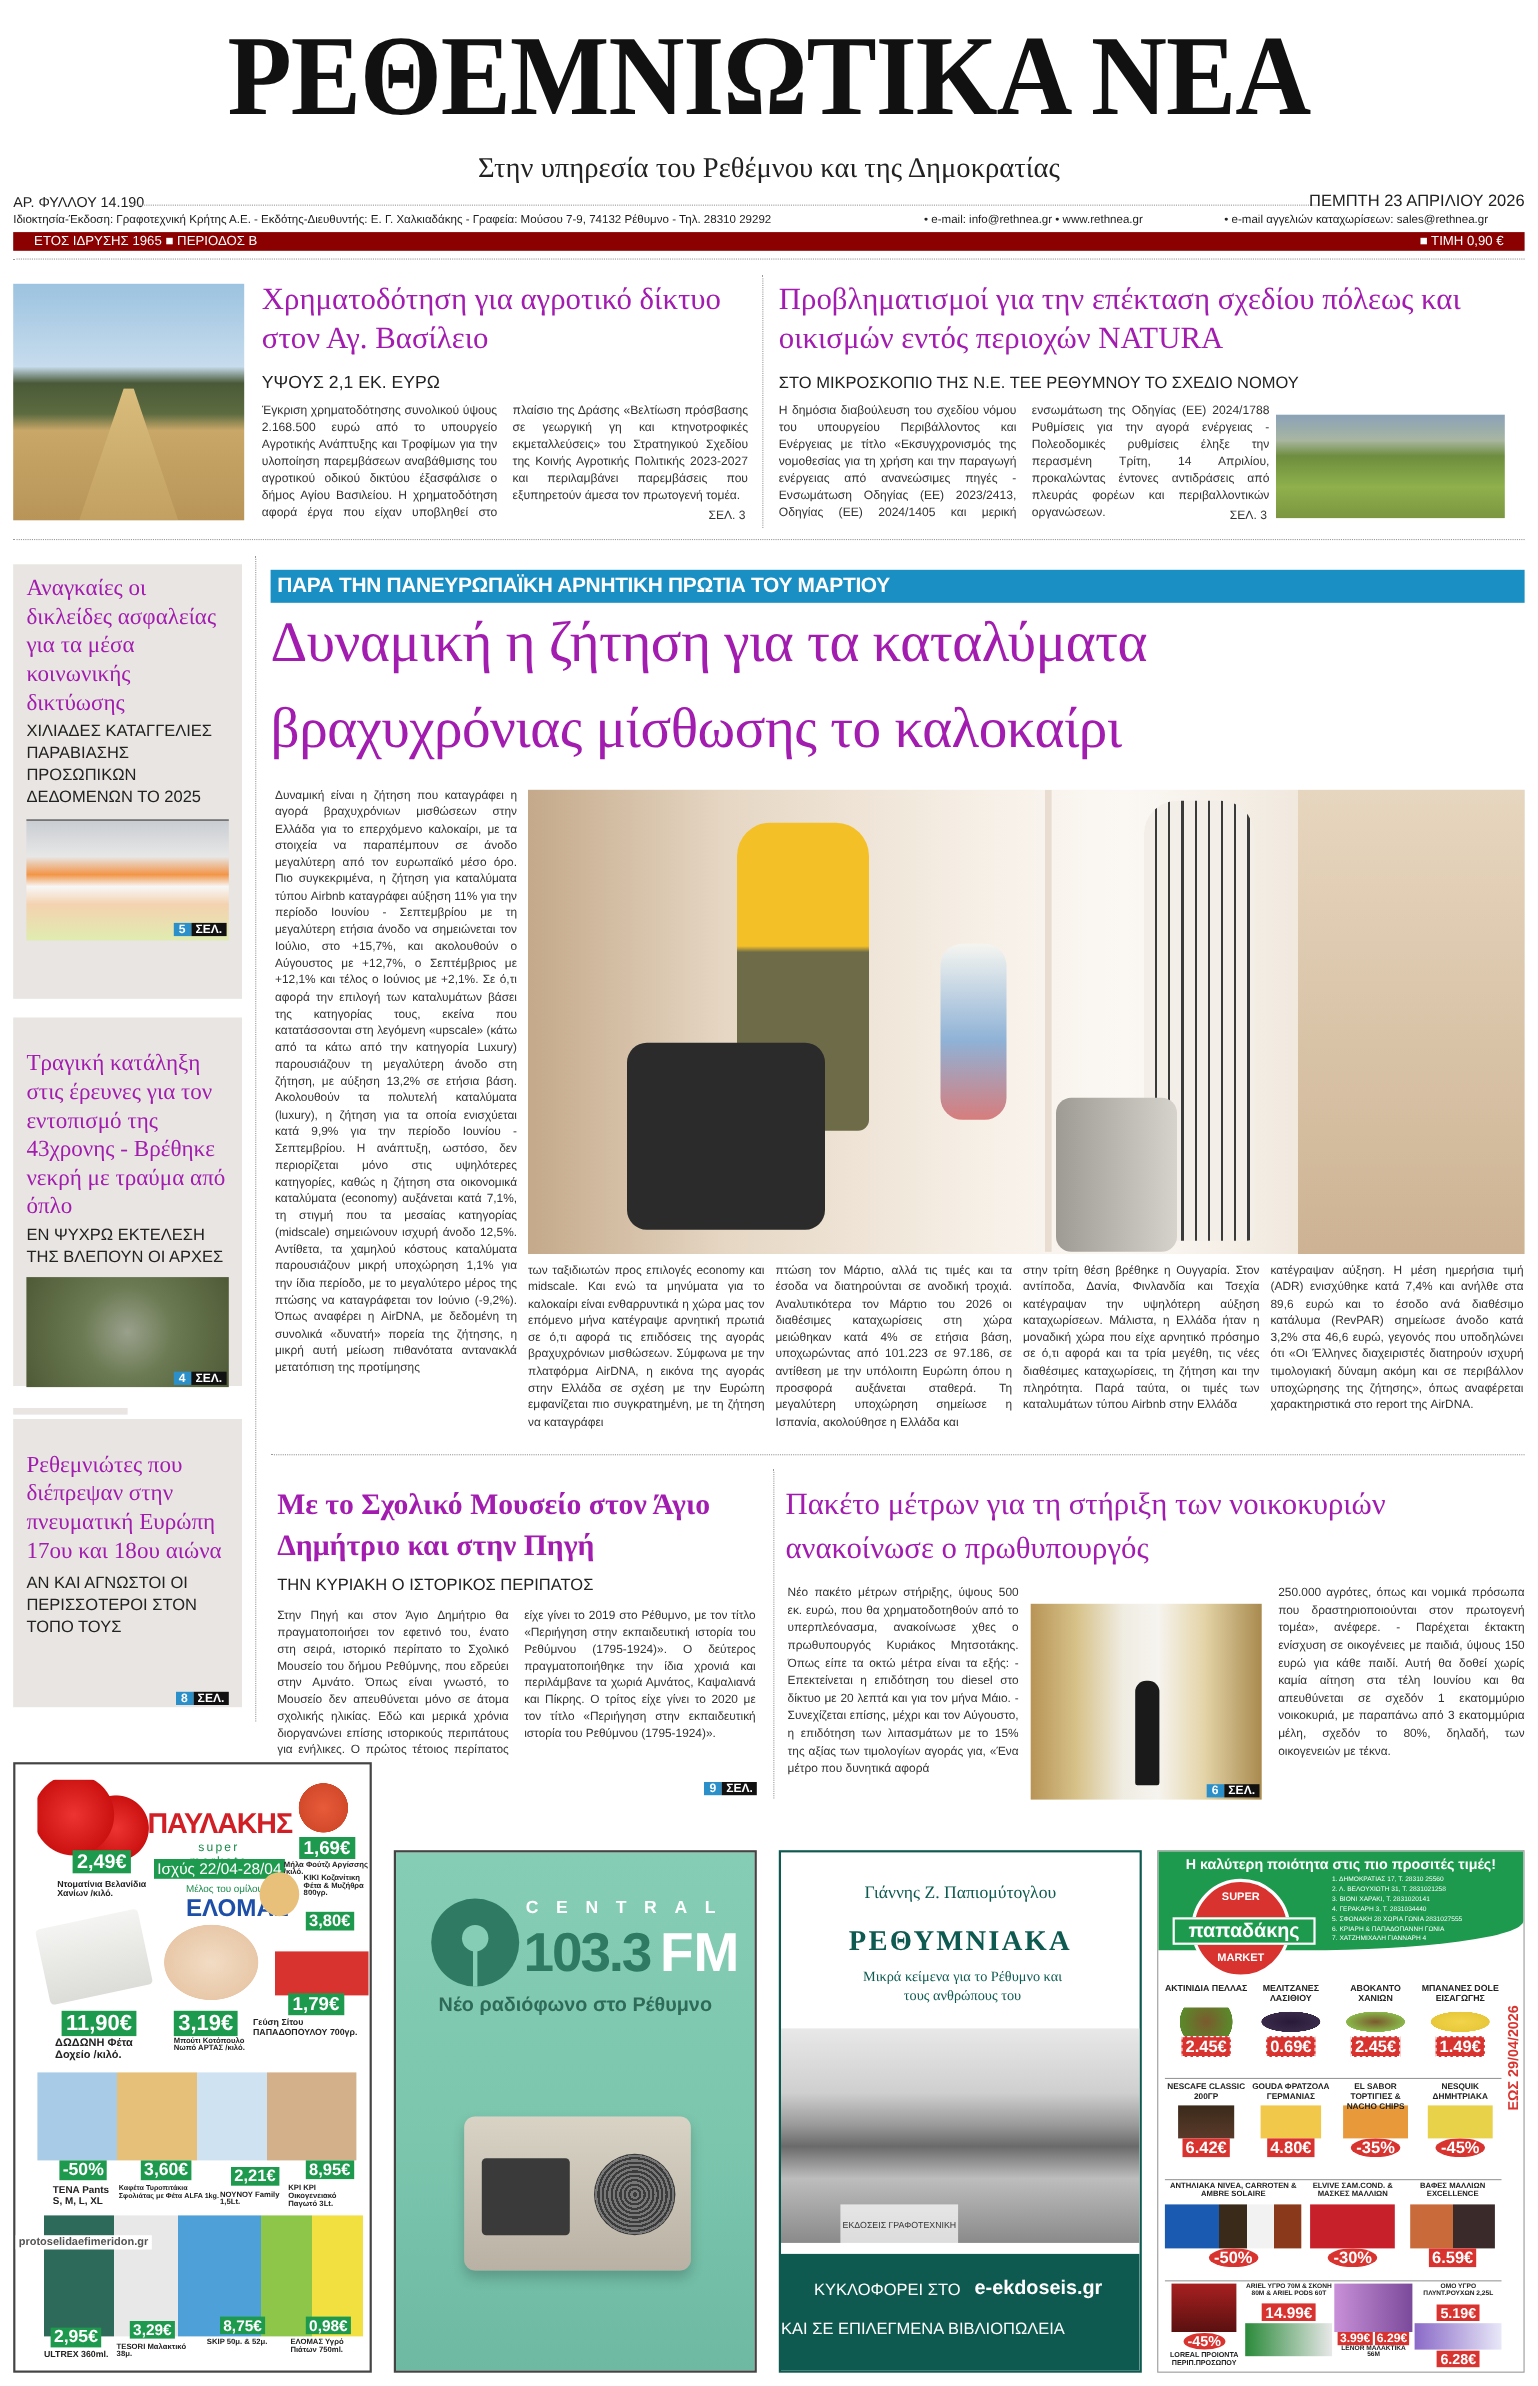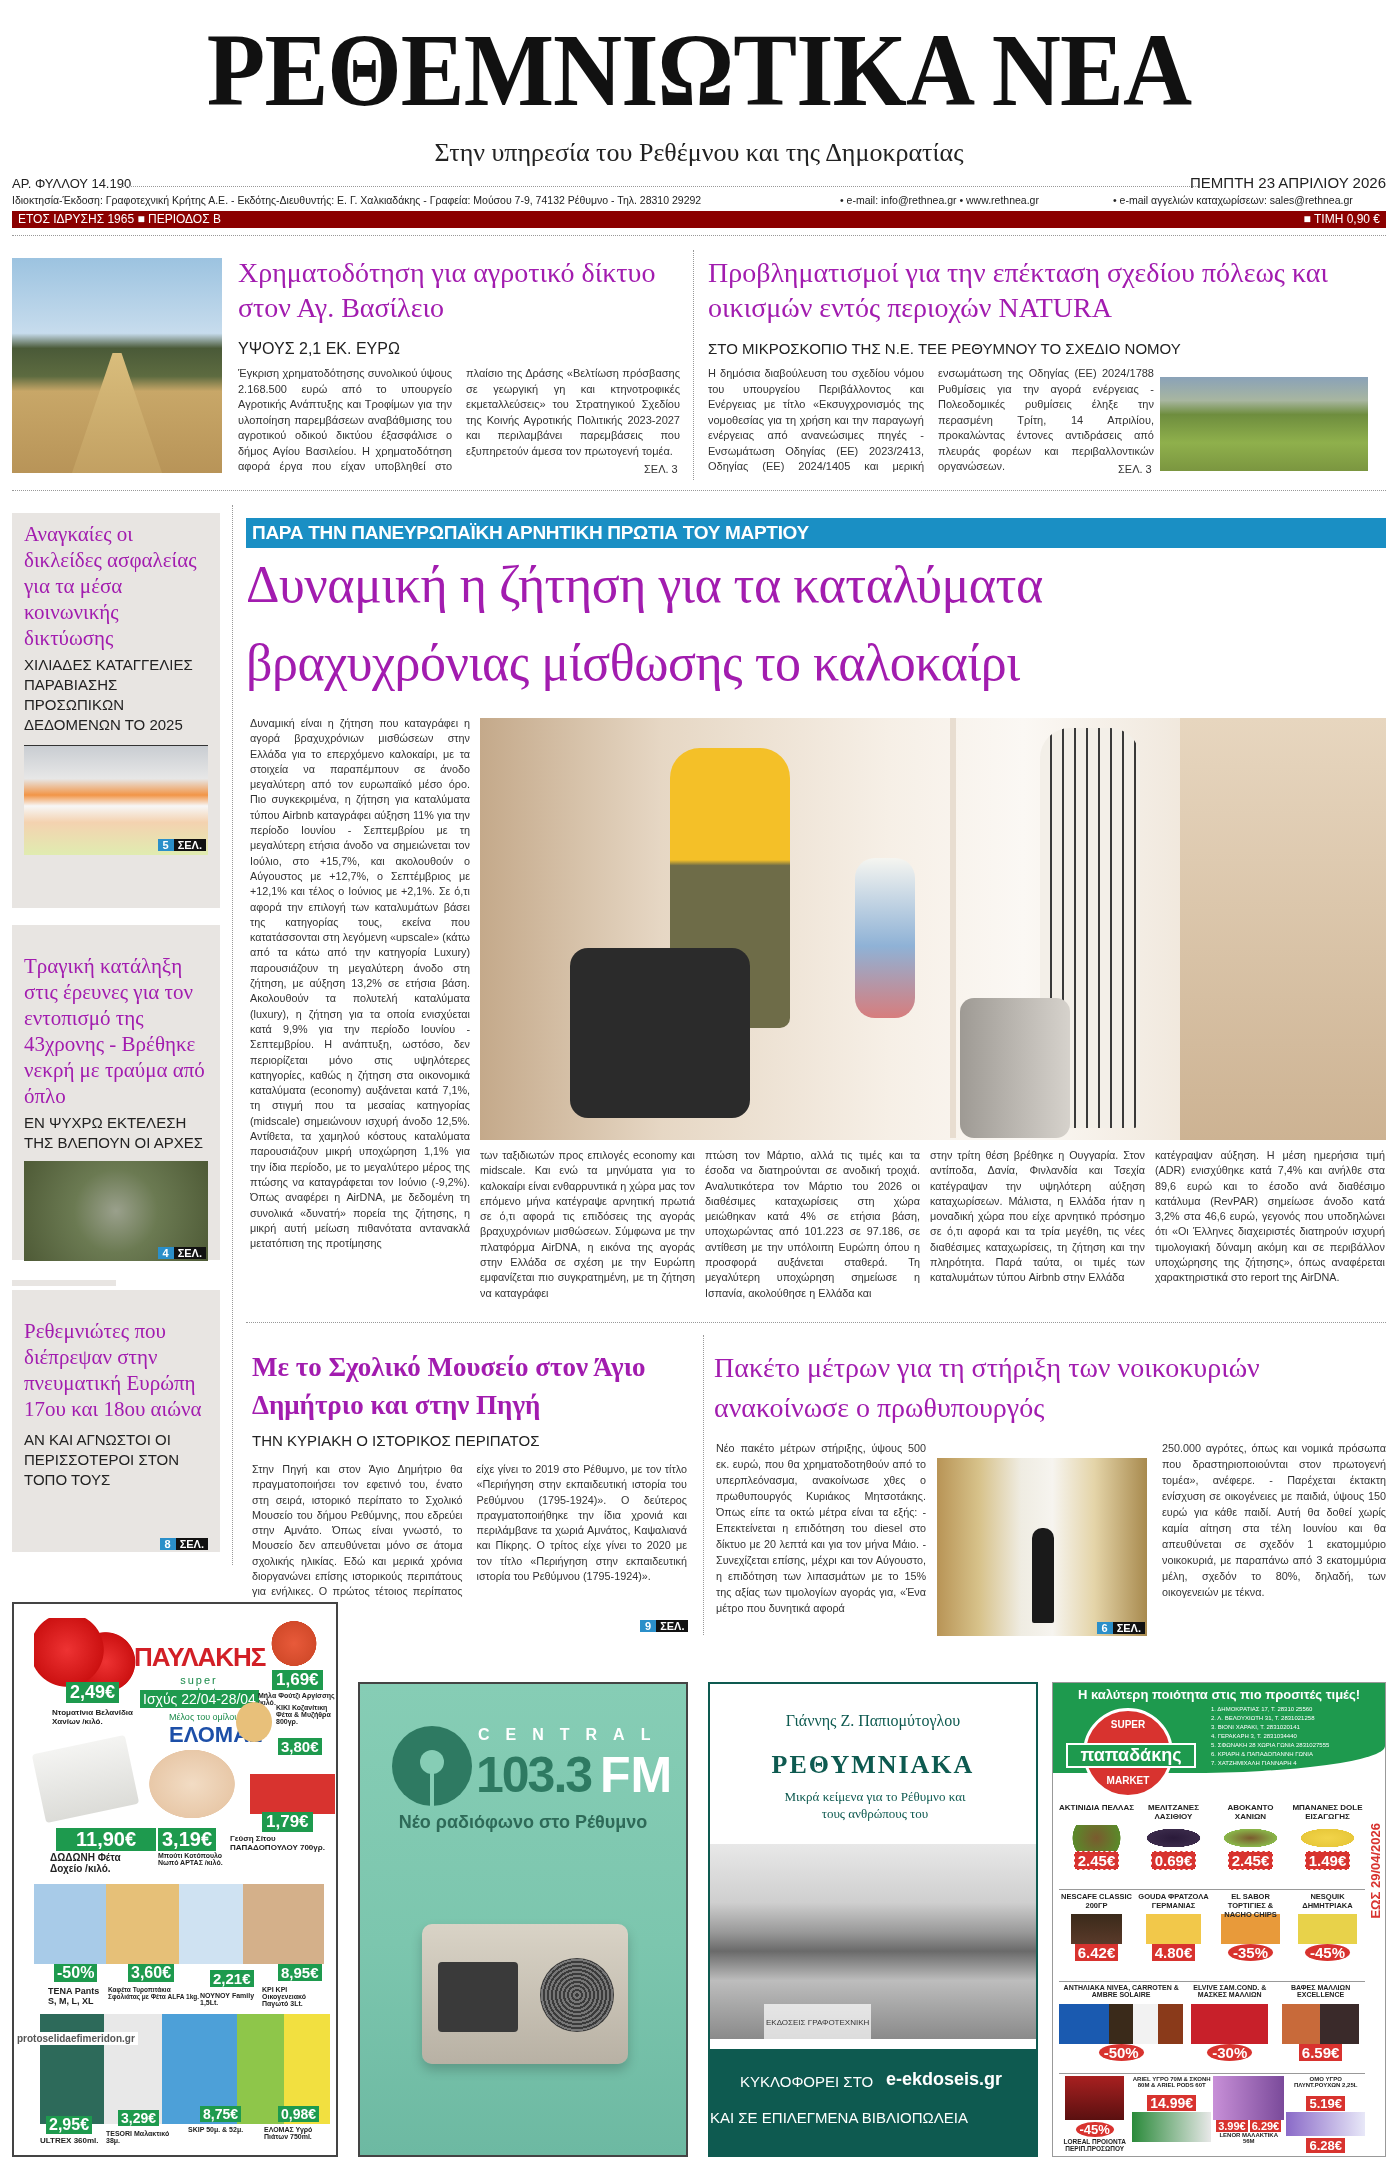--- a/index.html
+++ b/index.html
@@ -2,21 +2,21 @@
 <html><head>
 <meta charset="utf-8">
 <style>
 *{box-sizing:border-box;margin:0;padding:0}
 body{width:1398px;height:2169px;background:#fff;font-family:"Liberation Sans",sans-serif;color:#222;position:relative;overflow:hidden}
 .abs{position:absolute}
 .serif{font-family:"Liberation Serif","DejaVu Serif",serif}
 .masthead{left:0;top:10px;width:1398px;text-align:center;font-family:"Liberation Serif",serif;font-weight:bold;font-size:104px;letter-spacing:-1px;line-height:120px;color:#111;transform:scaleX(0.92)}
 .tagline{left:0;top:138px;width:1398px;text-align:center;font-family:"Liberation Serif",serif;font-size:26px;color:#222}
 .metarow{font-size:12px;color:#222}
-.redbar{left:12px;top:211px;width:1374px;height:17px;background:#8b0000;color:#fff;font-size:12px;line-height:17px;padding:0 6px;display:flex;justify-content:space-between}
+.redbar{left:12px;top:211px;width:1374px;height:17px;background:#8b0000;color:#fff;font-size:12px;line-height:17px;padding:0 19px;display:flex;justify-content:space-between}
 .dotline{border-top:1px dotted #999}
 .vdot{border-left:1px dotted #999}
 .h-serif{font-family:"Liberation Serif",serif;color:#a21caf;line-height:1.25}
 .sub{font-size:17px;color:#222}
 .body-txt{font-size:11px;line-height:15.5px;color:#333;text-align:justify}
 .cols2{column-count:2;column-gap:14px}
 .sidebox{background:#e8e5e2;left:12px;width:208px}
 .sel{display:inline-flex;font-size:11px;font-weight:bold}
 .sel .n{background:#2b8fc9;color:#fff;padding:0 5px}
 .sel .t{background:#111;color:#fff;padding:0 4px}
@@ -146,21 +146,21 @@
   <div style="position:absolute;left:52px;top:78px;background:#1e9a4e;color:#fff;font-weight:bold;font-size:18px;padding:0 4px">2,49€</div>
   <div style="position:absolute;left:38px;top:104px;width:100px;font-size:8px;font-weight:bold">Ντοματίνια Βελανίδια Χανίων /κιλό.</div>
   <div style="position:absolute;left:258px;top:66px;background:#1e9a4e;color:#fff;font-weight:bold;font-size:17px;padding:0 4px">1,69€</div>
   <div style="position:absolute;left:244px;top:88px;width:80px;font-size:7px;font-weight:bold">Μήλα Φούτζι Αργίσσης /κιλό.</div>
   <div style="position:absolute;left:222px;top:98px;width:36px;height:40px;border-radius:50%;background:#e8c07a"></div>
   <div style="position:absolute;left:262px;top:100px;width:62px;font-size:7px;font-weight:bold">ΚΙΚΙ Κοζανίτικη Φέτα &amp; Μυζήθρα 800γρ.</div>
   <div style="position:absolute;left:264px;top:134px;background:#1e9a4e;color:#fff;font-weight:bold;font-size:15px;padding:0 3px">3,80€</div>
   <div style="position:absolute;left:24px;top:140px;width:95px;height:70px;background:linear-gradient(180deg,#f4f4f2,#dcdcd8);border-radius:4px;transform:rotate(-12deg)"></div>
   <div style="position:absolute;left:128px;top:140px;width:100px;height:80px;background:radial-gradient(ellipse,#f2dcc4 0,#e8c8a8 60%,transparent 61%)"></div>
   <div style="position:absolute;left:236px;top:170px;width:85px;height:40px;background:#d8332f"></div>
-  <div style="position:absolute;left:42px;top:224px;background:#1e9a4e;color:#fff;font-weight:bold;font-size:20px;padding:0 20px">11,90€</div>
+  <div style="position:absolute;left:42px;top:224px;background:#1e9a4e;color:#fff;font-weight:bold;font-size:20px;padding:0 4px">11,90€</div>
   <div style="position:absolute;left:36px;top:248px;width:80px;font-size:10px;font-weight:bold">ΔΩΔΩΝΗ Φέτα Δοχείο /κιλό.</div>
   <div style="position:absolute;left:144px;top:224px;background:#1e9a4e;color:#fff;font-weight:bold;font-size:20px;padding:0 4px">3,19€</div>
   <div style="position:absolute;left:144px;top:248px;width:70px;font-size:7px;font-weight:bold">Μπούτι Κοτόπουλο Νωπό ΑΡΤΑΣ /κιλό.</div>
   <div style="position:absolute;left:248px;top:208px;background:#1e9a4e;color:#fff;font-weight:bold;font-size:17px;padding:0 4px">1,79€</div>
   <div style="position:absolute;left:216px;top:230px;width:100px;font-size:8px;font-weight:bold">Γεύση Σίτου ΠΑΠΑΔΟΠΟΥΛΟΥ 700γρ.</div>
   <div style="position:absolute;left:20px;top:280px;width:290px;height:80px;background:linear-gradient(90deg,#a8cbe8 0 25%,#e6c078 25% 50%,#cfe2f2 50% 72%,#d4b08a 72%)"></div>
   <div style="position:absolute;left:40px;top:360px;background:#1e9a4e;color:#fff;font-weight:bold;font-size:16px;padding:0 3px">-50%</div>
   <div style="position:absolute;left:34px;top:382px;width:60px;font-size:9px;font-weight:bold">TENA Pants S, M, L, XL</div>
   <div style="position:absolute;left:114px;top:360px;background:#1e9a4e;color:#fff;font-weight:bold;font-size:16px;padding:0 3px">3,60€</div>
   <div style="position:absolute;left:94px;top:382px;width:95px;font-size:6.5px;font-weight:bold">Καφέτα Τυροπιτάκια Σφολιάτας με Φέτα ALFA 1kg.</div>

